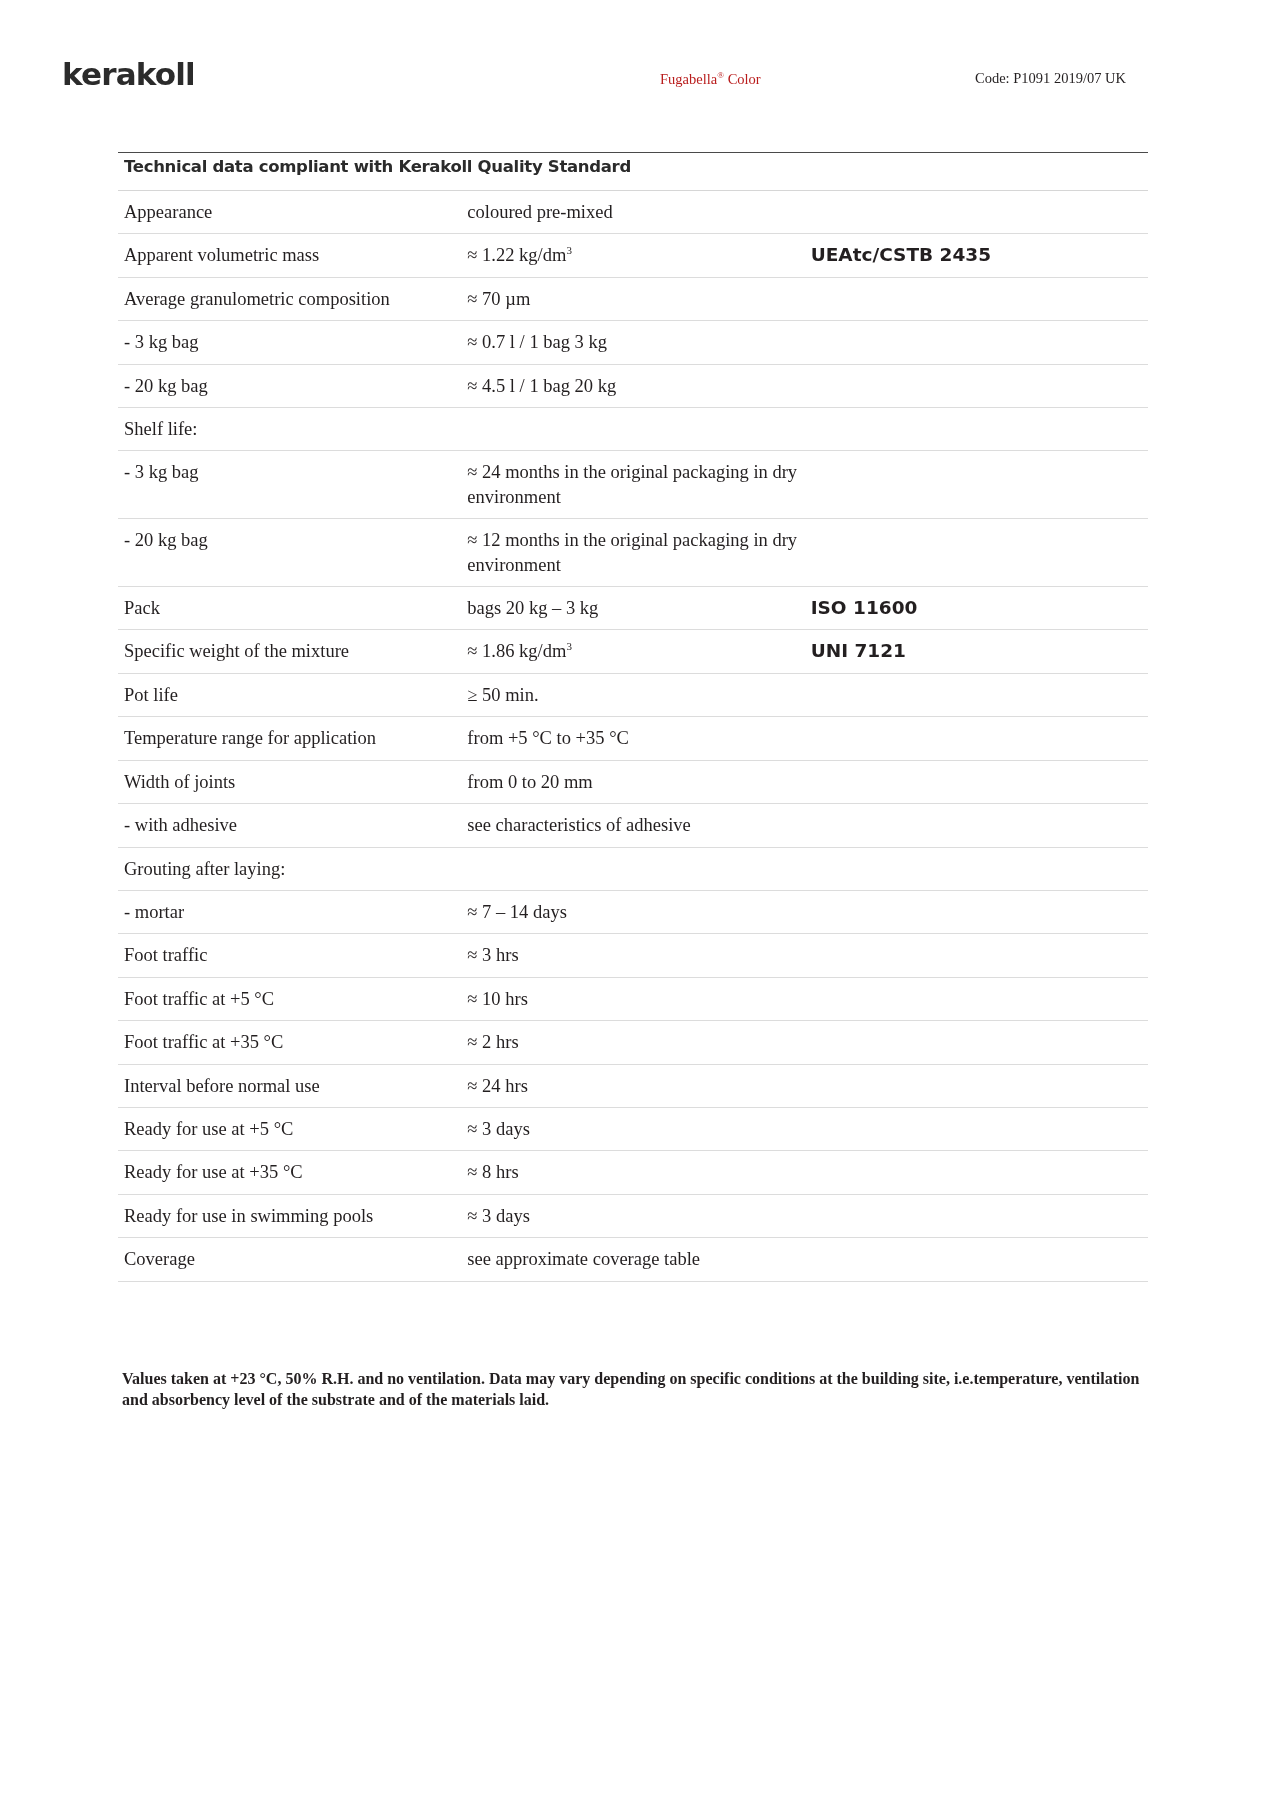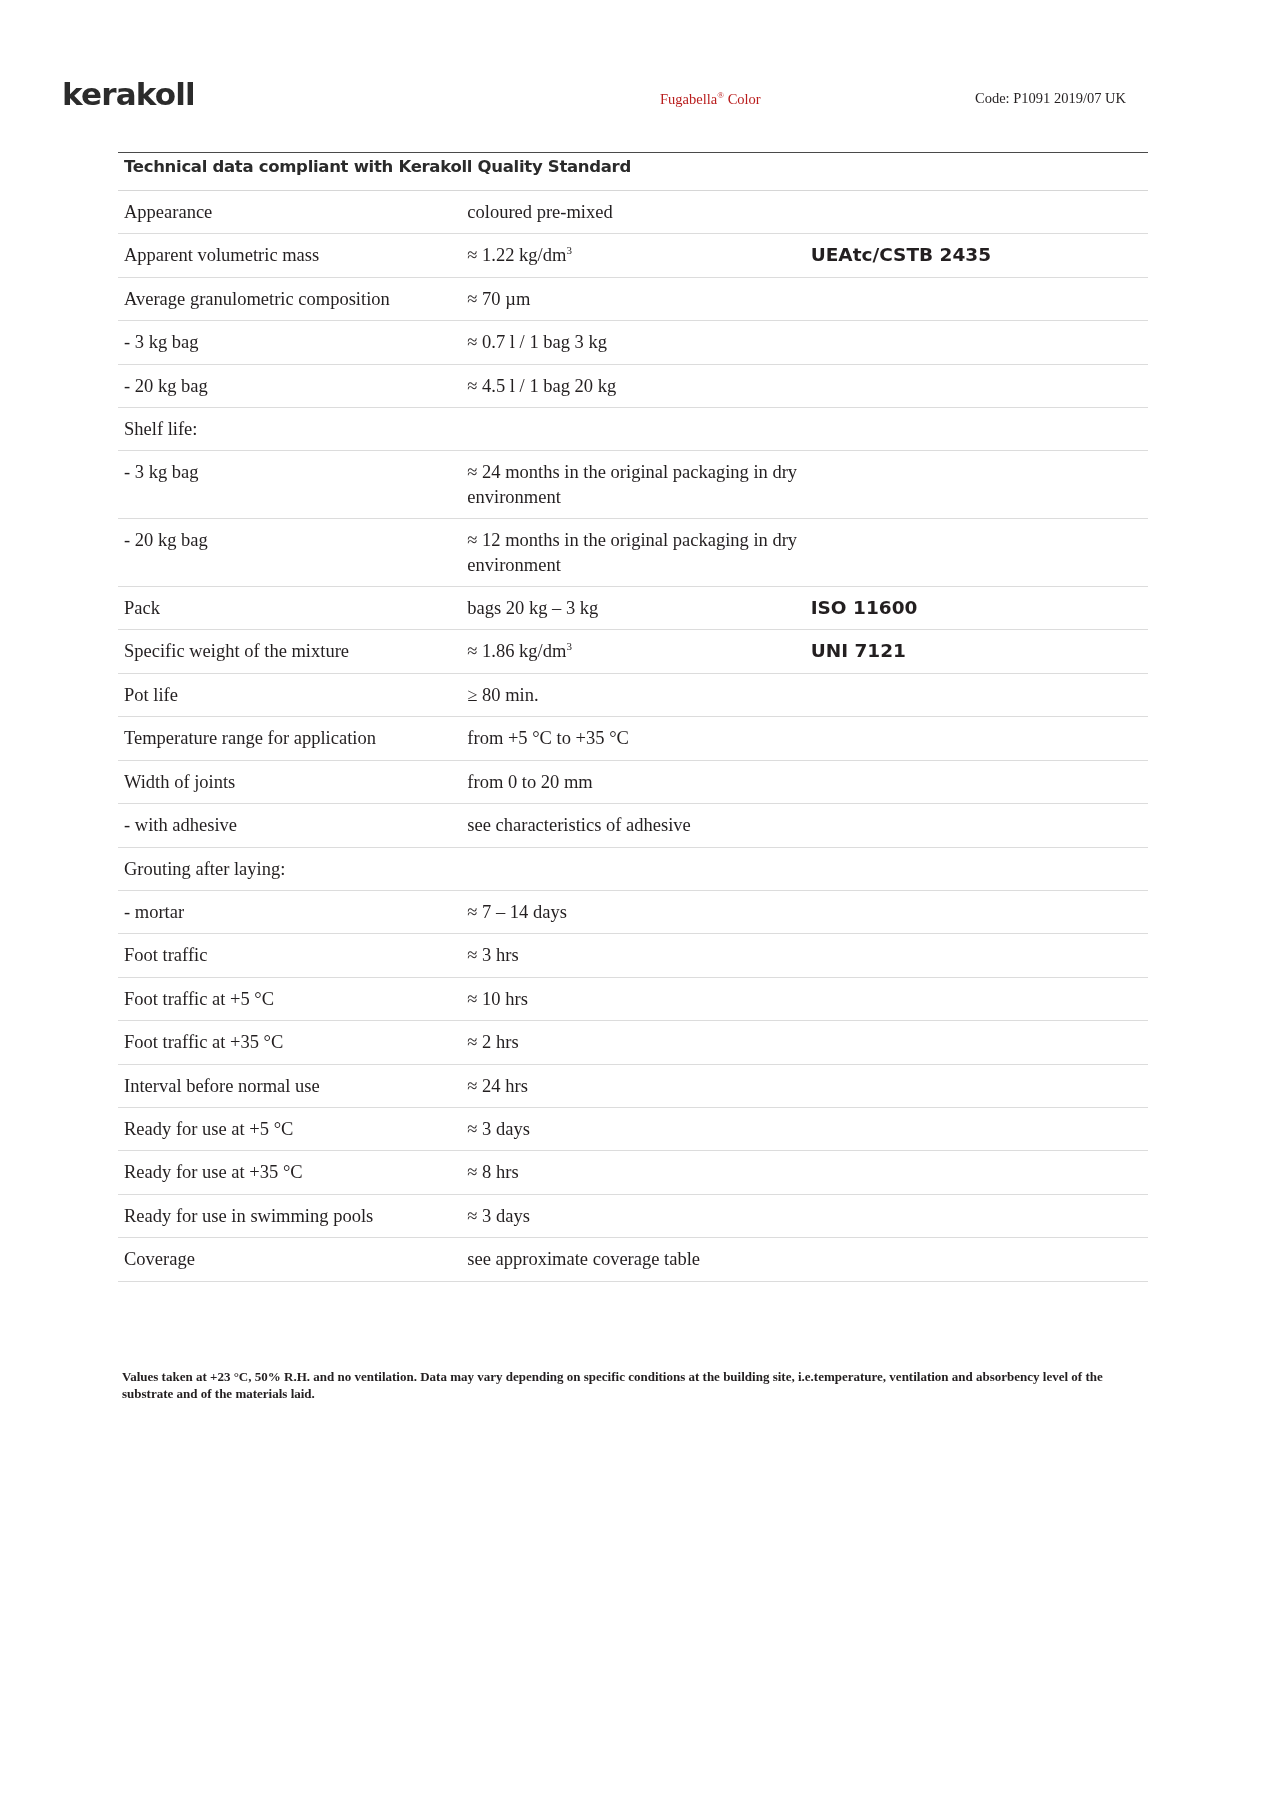--- a/index.html
+++ b/index.html
@@ -19,21 +19,21 @@
     position: relative;
     width: 1273px;
     height: 1800px;
     box-sizing: border-box;
     padding: 0;
   }
 
   
   .header {
     position: absolute;
-    top: 76px;
+    top: 56px;
     left: 0;
     width: 1273px;
     height: 40px;
   }
   .logo {
     position: absolute;
     left: 62px;
     top: 0px;
     font-family: "DejaVu Sans", sans-serif;
     font-weight: bold;
@@ -109,21 +109,21 @@
     border-bottom: 1px solid #dcdcdc;
   }
 
   
   .footnote {
     position: absolute;
     left: 122px;
     top: 1368px;
     width: 1024px;
     font-family: "Liberation Serif", serif;
-    font-size: 13px;
+    font-size: 16px;
     line-height: 1.32;
     font-weight: bold;
     color: #231f20;
   }
 </style>
 </head>
 <body>
 
 <div class="page">
 
@@ -186,21 +186,21 @@
           <td class="c2">bags 20 kg – 3 kg</td>
           <td class="c3">ISO 11600</td>
         </tr>
         <tr>
           <td class="c1">Specific weight of the mixture</td>
           <td class="c2"><span>≈ 1.86 kg/dm</span><sup>3</sup></td>
           <td class="c3">UNI 7121</td>
         </tr>
         <tr>
           <td class="c1">Pot life</td>
-          <td class="c2">≥ 80 min.</td>
+          <td class="c2">≥ 50 min.</td>
           <td class="c3"></td>
         </tr>
         <tr>
           <td class="c1">Temperature range for application</td>
           <td class="c2">from +5 °C to +35 °C</td>
           <td class="c3"></td>
         </tr>
         <tr>
           <td class="c1">Width of joints</td>
           <td class="c2">from 0 to 20 mm</td>

